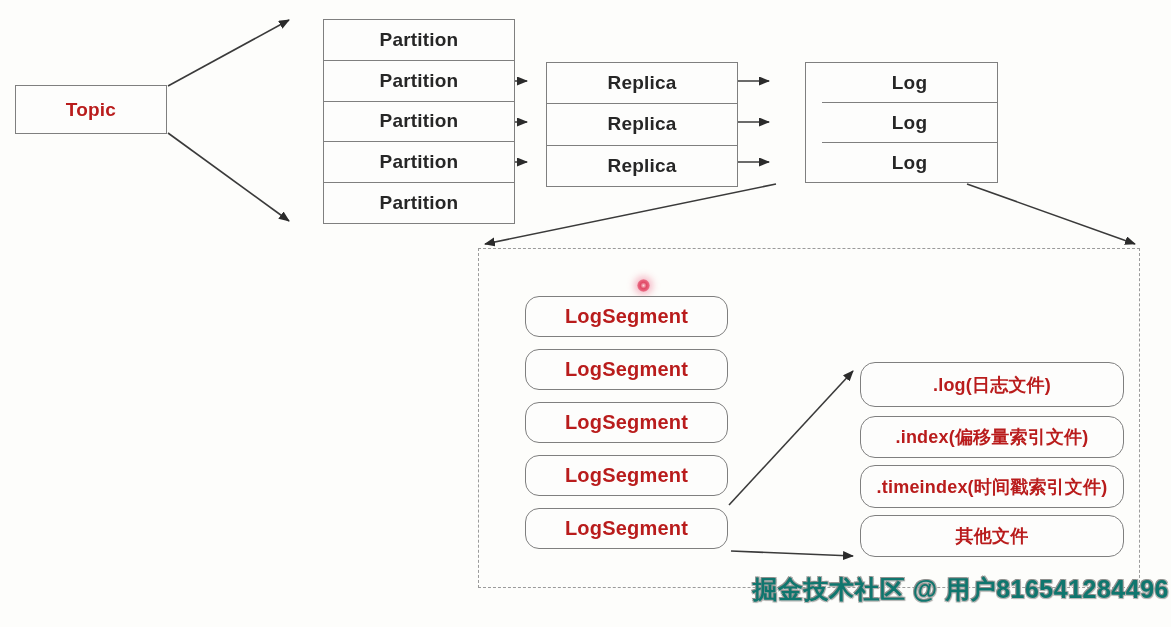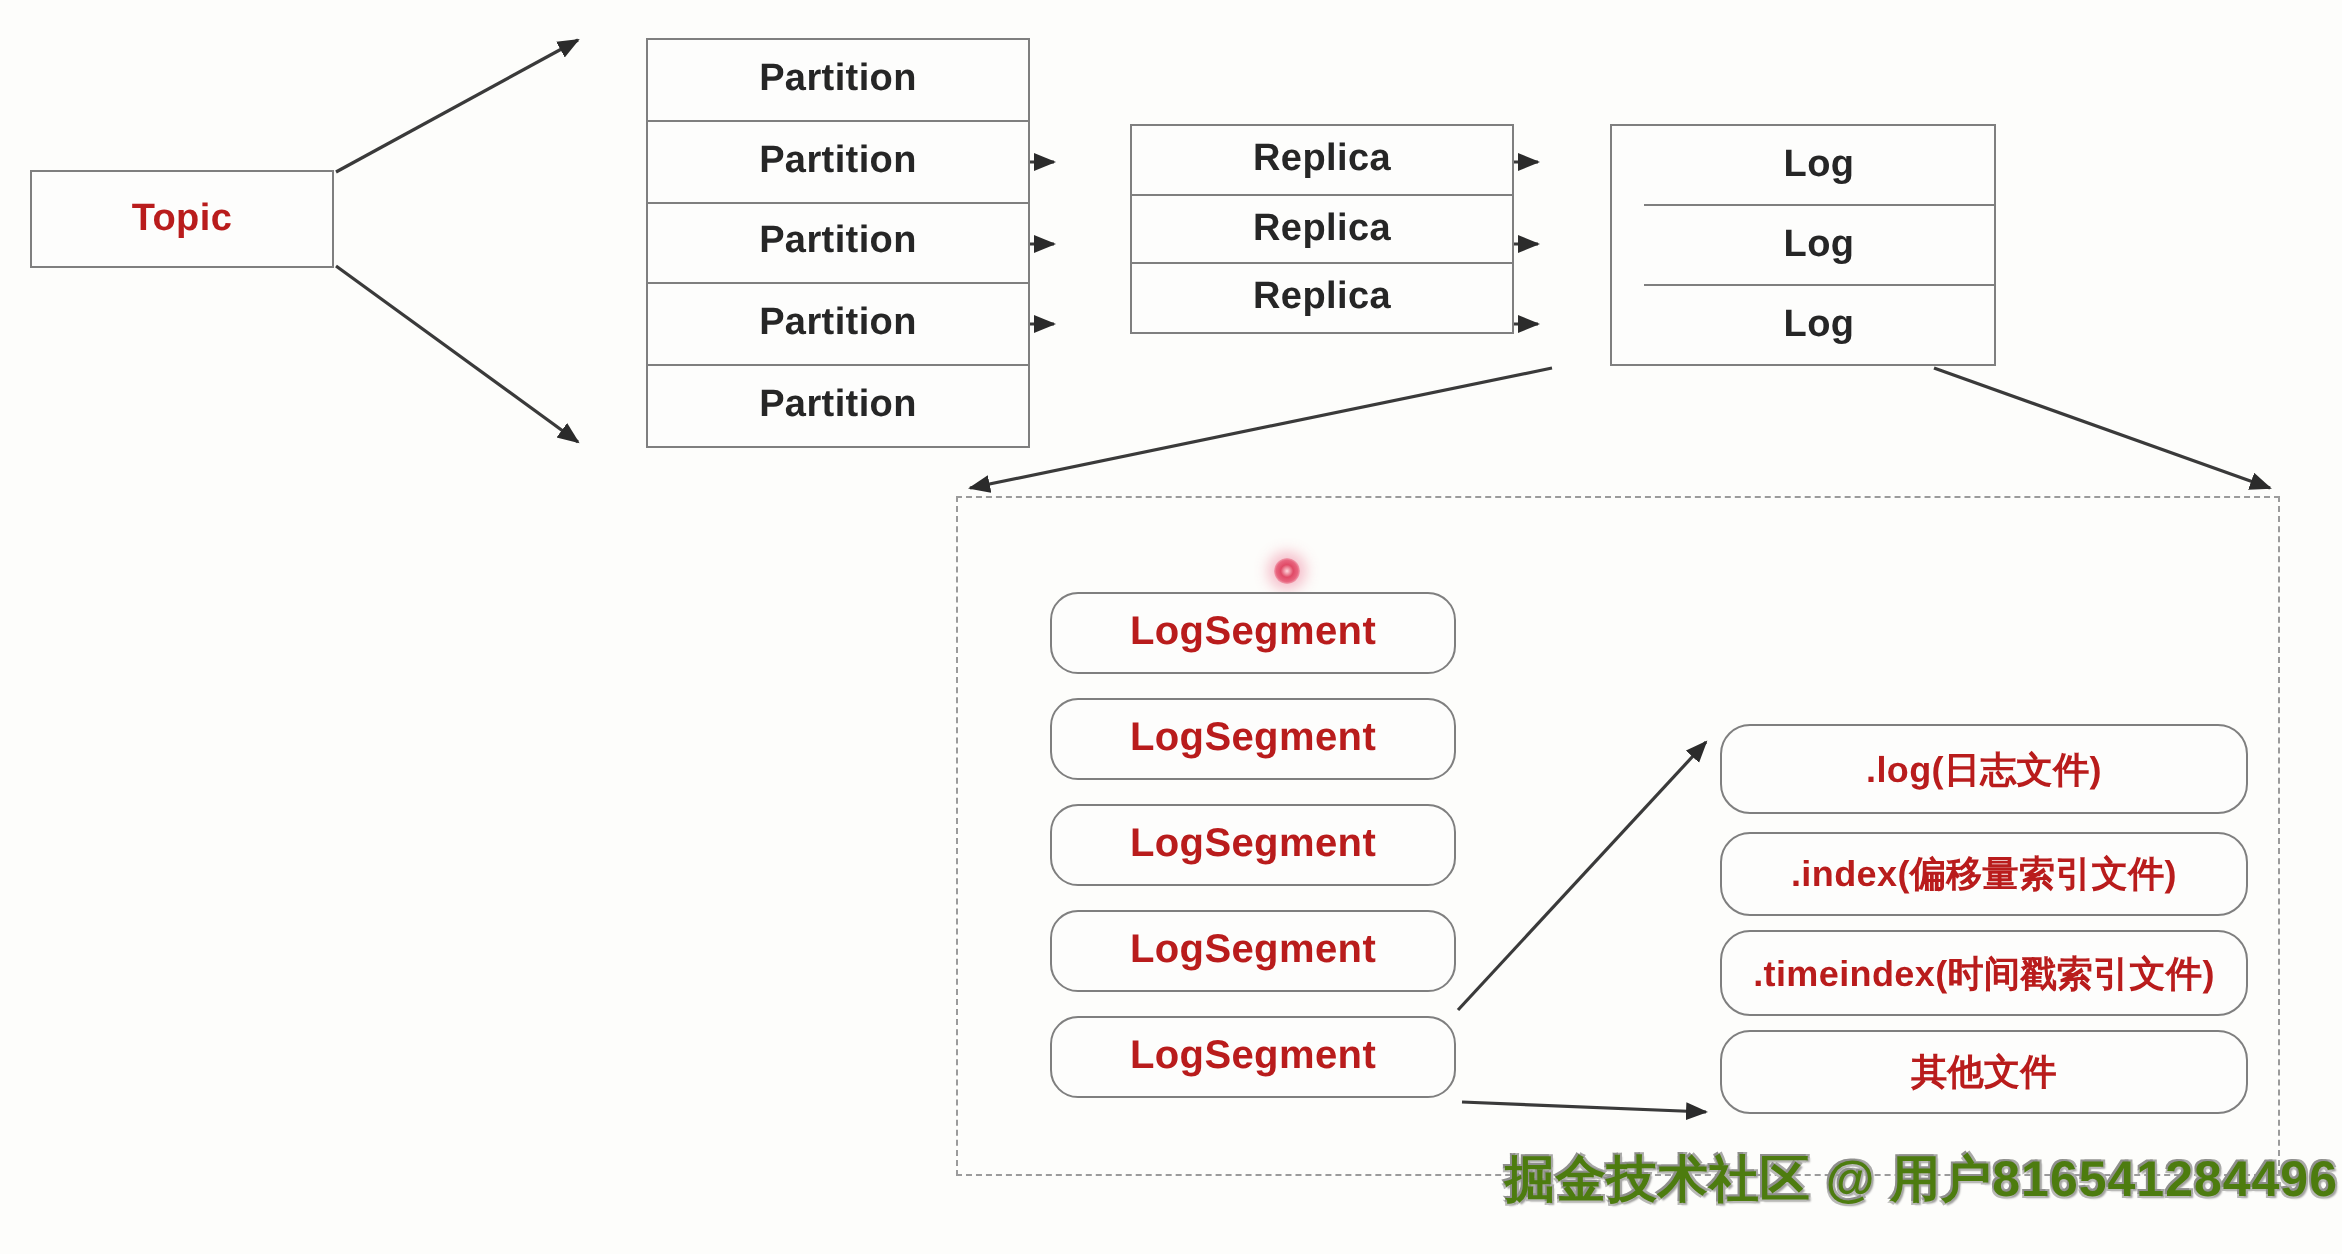--- a/index.html
+++ b/index.html
@@ -57,21 +57,21 @@
     color: #b91c1c;
     letter-spacing: 0.2px;
   }
 
   .segment-box { font-size: 20px; border-radius: 14px; }
   .file-box { font-size: 18px; border-radius: 15px; }
 
   #topic-box { left: 15px; top: 85px; width: 152px; height: 49px; }
 
   #partition-stack { left: 293px; top: 19px;  width: 192px; height: 205px; }
-  #replica-stack   { left: 535px; top: 62px;  width: 192px; height: 105px; }
+  #replica-stack   { left: 516px; top: 62px;  width: 192px; height: 125px; }
   #log-stack       { left: 775px; top: 62px;  width: 193px; height: 121px; padding-left: 16px; }
 
   #dashed-container {
     position: absolute;
     left: 478px; top: 248px;
     width: 662px; height: 340px;
     border: 1.6px dashed #9b9b9b;
     box-sizing: border-box;
     background: transparent;
   }
@@ -86,21 +86,21 @@
     box-shadow: 0 0 7px 3px rgba(238, 110, 140, 0.45);
   }
 
   .watermark {
     position: absolute;
     right: 2px; top: 573px;
     font-size: 25px;
     font-weight: 700;
     letter-spacing: 0.5px;
     white-space: nowrap;
-    color: #4d7c0f;
+    color: #0f766e;
     text-shadow:
       -1px -1px 0 #8f8f8d,
        1px -1px 0 #a8a8a6,
       -1px  1px 0 #b9b9b7,
        1px  1px 1px #9f9f9d;
   }
 </style>
 </head>
 <body>
 

